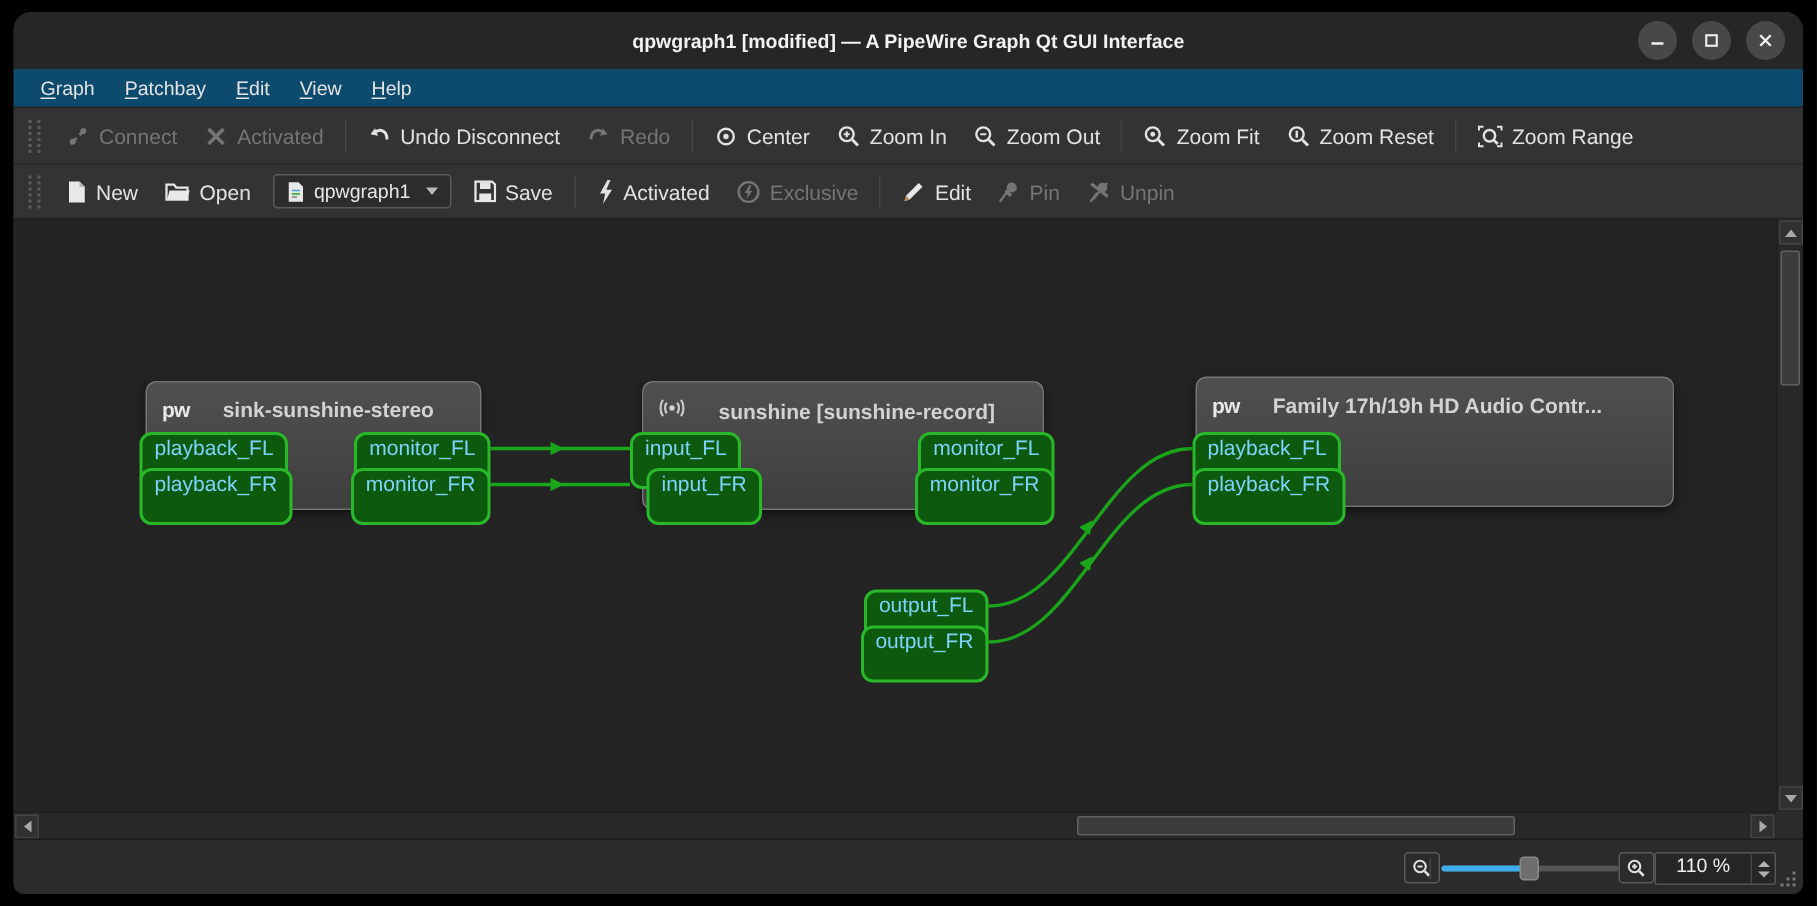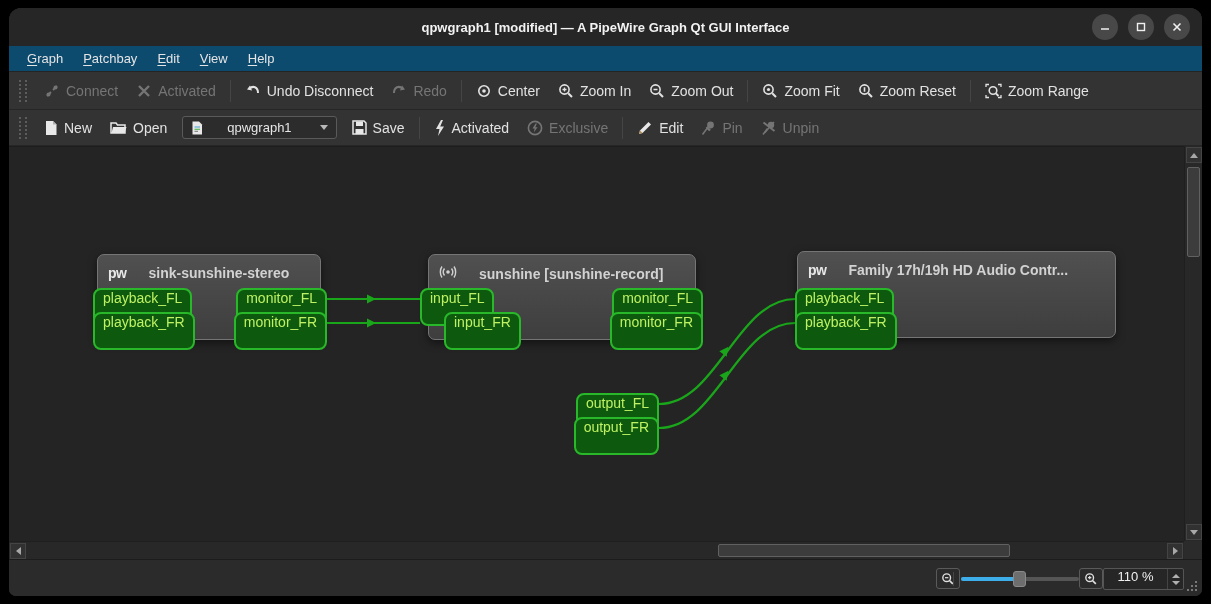--- a/index.html
+++ b/index.html
@@ -29,40 +29,40 @@
              border-bottom:1px solid #262626; padding-left:6px; }
   .toolbar1 { height:38px; }
   .toolbar2 { height:36px; }
   .tb-handle { width:8px; height:22px; margin:0 8px 0 4px;
                border-left:2px dotted #5c5c5c; border-right:2px dotted #5c5c5c; }
   .tb-item { display:flex; align-items:center; gap:6px; padding:4px 9px; color:#e2e2e2;
              font-size:14px; border-radius:3px; white-space:nowrap; }
   .tb-item.disabled { color:#757575; }
   .tb-icon { display:flex; align-items:center; }
   .tb-sep { width:1px; height:22px; background:#262626; border-right:1px solid #454545; margin:0 5px; }
-  .combo { display:flex; align-items:center; gap:24px; background:#2c2c2c; border:1px solid #5a5a5a;
+  .combo { display:flex; align-items:center; gap:6px; background:#2c2c2c; border:1px solid #5a5a5a;
            border-radius:3px; padding:3px 8px; margin:0 6px; color:#e6e6e6; font-size:13px; }
   .combo .arrow { width:0; height:0; border-left:4px solid transparent; border-right:4px solid transparent;
                   border-top:5px solid #b8b8b8; margin-left:4px; }
 
   
   .canvas-area { position:relative; flex:1 1 auto; background:#242424; }
   .canvas { position:absolute; left:0; top:0; right:18px; bottom:18px; overflow:hidden;
             background:#242424; border-top:1px solid #1d1d1d; }
 
   .node { position:absolute; background:linear-gradient(#505050,#3e3e3e);
           border:1px solid #757575; border-radius:7px;
           box-shadow:0 3px 8px rgba(0,0,0,.5); }
   .node-title { display:flex; align-items:center; gap:22px; padding:10px 10px;
                 color:#d2d2d2; font-size:14px; font-weight:bold; }
   .pw-logo { font-weight:bold; font-size:14px; color:#e8e8e8; letter-spacing:-0.5px; }
 
   .port { position:absolute; height:38px; line-height:17px; padding:0 8px;
           border:2px solid #29b829; border-radius:8px; background:#0d590d;
-          color:#bef264; font-size:14px; white-space:nowrap; }
+          color:#7dd3fc; font-size:14px; white-space:nowrap; }
 
   .cables { position:absolute; left:0; top:0; width:100%; height:100%; pointer-events:none; }
 
   
   .vscroll { position:absolute; right:0; top:0; bottom:18px; width:18px; background:#282828;
              border-left:1px solid #1f1f1f; }
   .hscroll { position:absolute; left:0; right:18px; bottom:0; height:18px; background:#282828;
              border-top:1px solid #1f1f1f; }
   .scroll-corner { position:absolute; right:0; bottom:0; width:18px; height:18px; background:#2b2b2b; }
   .sb-btn { position:absolute; background:#313131; border:1px solid #444;
@@ -392,21 +392,21 @@
         </div>
       </div>
 
 
       <div class="port" style="left:84px;top:141px">playback_FL</div>
       <div class="port" style="left:84px;top:165px">playback_FR</div>
       <div class="port" style="right:857px;top:141px">monitor_FL</div>
       <div class="port" style="right:857px;top:165px">monitor_FR</div>
 
       <div class="port" style="left:411px;top:141px">input_FL</div>
-      <div class="port" style="left:435px;top:165px">input_FR</div>
+      <div class="port" style="left:422px;top:165px">input_FR</div>
       <div class="port" style="right:481px;top:141px">monitor_FL</div>
       <div class="port" style="right:481px;top:165px">monitor_FR</div>
 
       <div class="port" style="left:786px;top:141px">playback_FL</div>
       <div class="port" style="left:786px;top:165px">playback_FR</div>
 
       <div class="port" style="right:525px;top:246px">output_FL</div>
       <div class="port" style="right:525px;top:270px">output_FR</div>
     </div>
 

